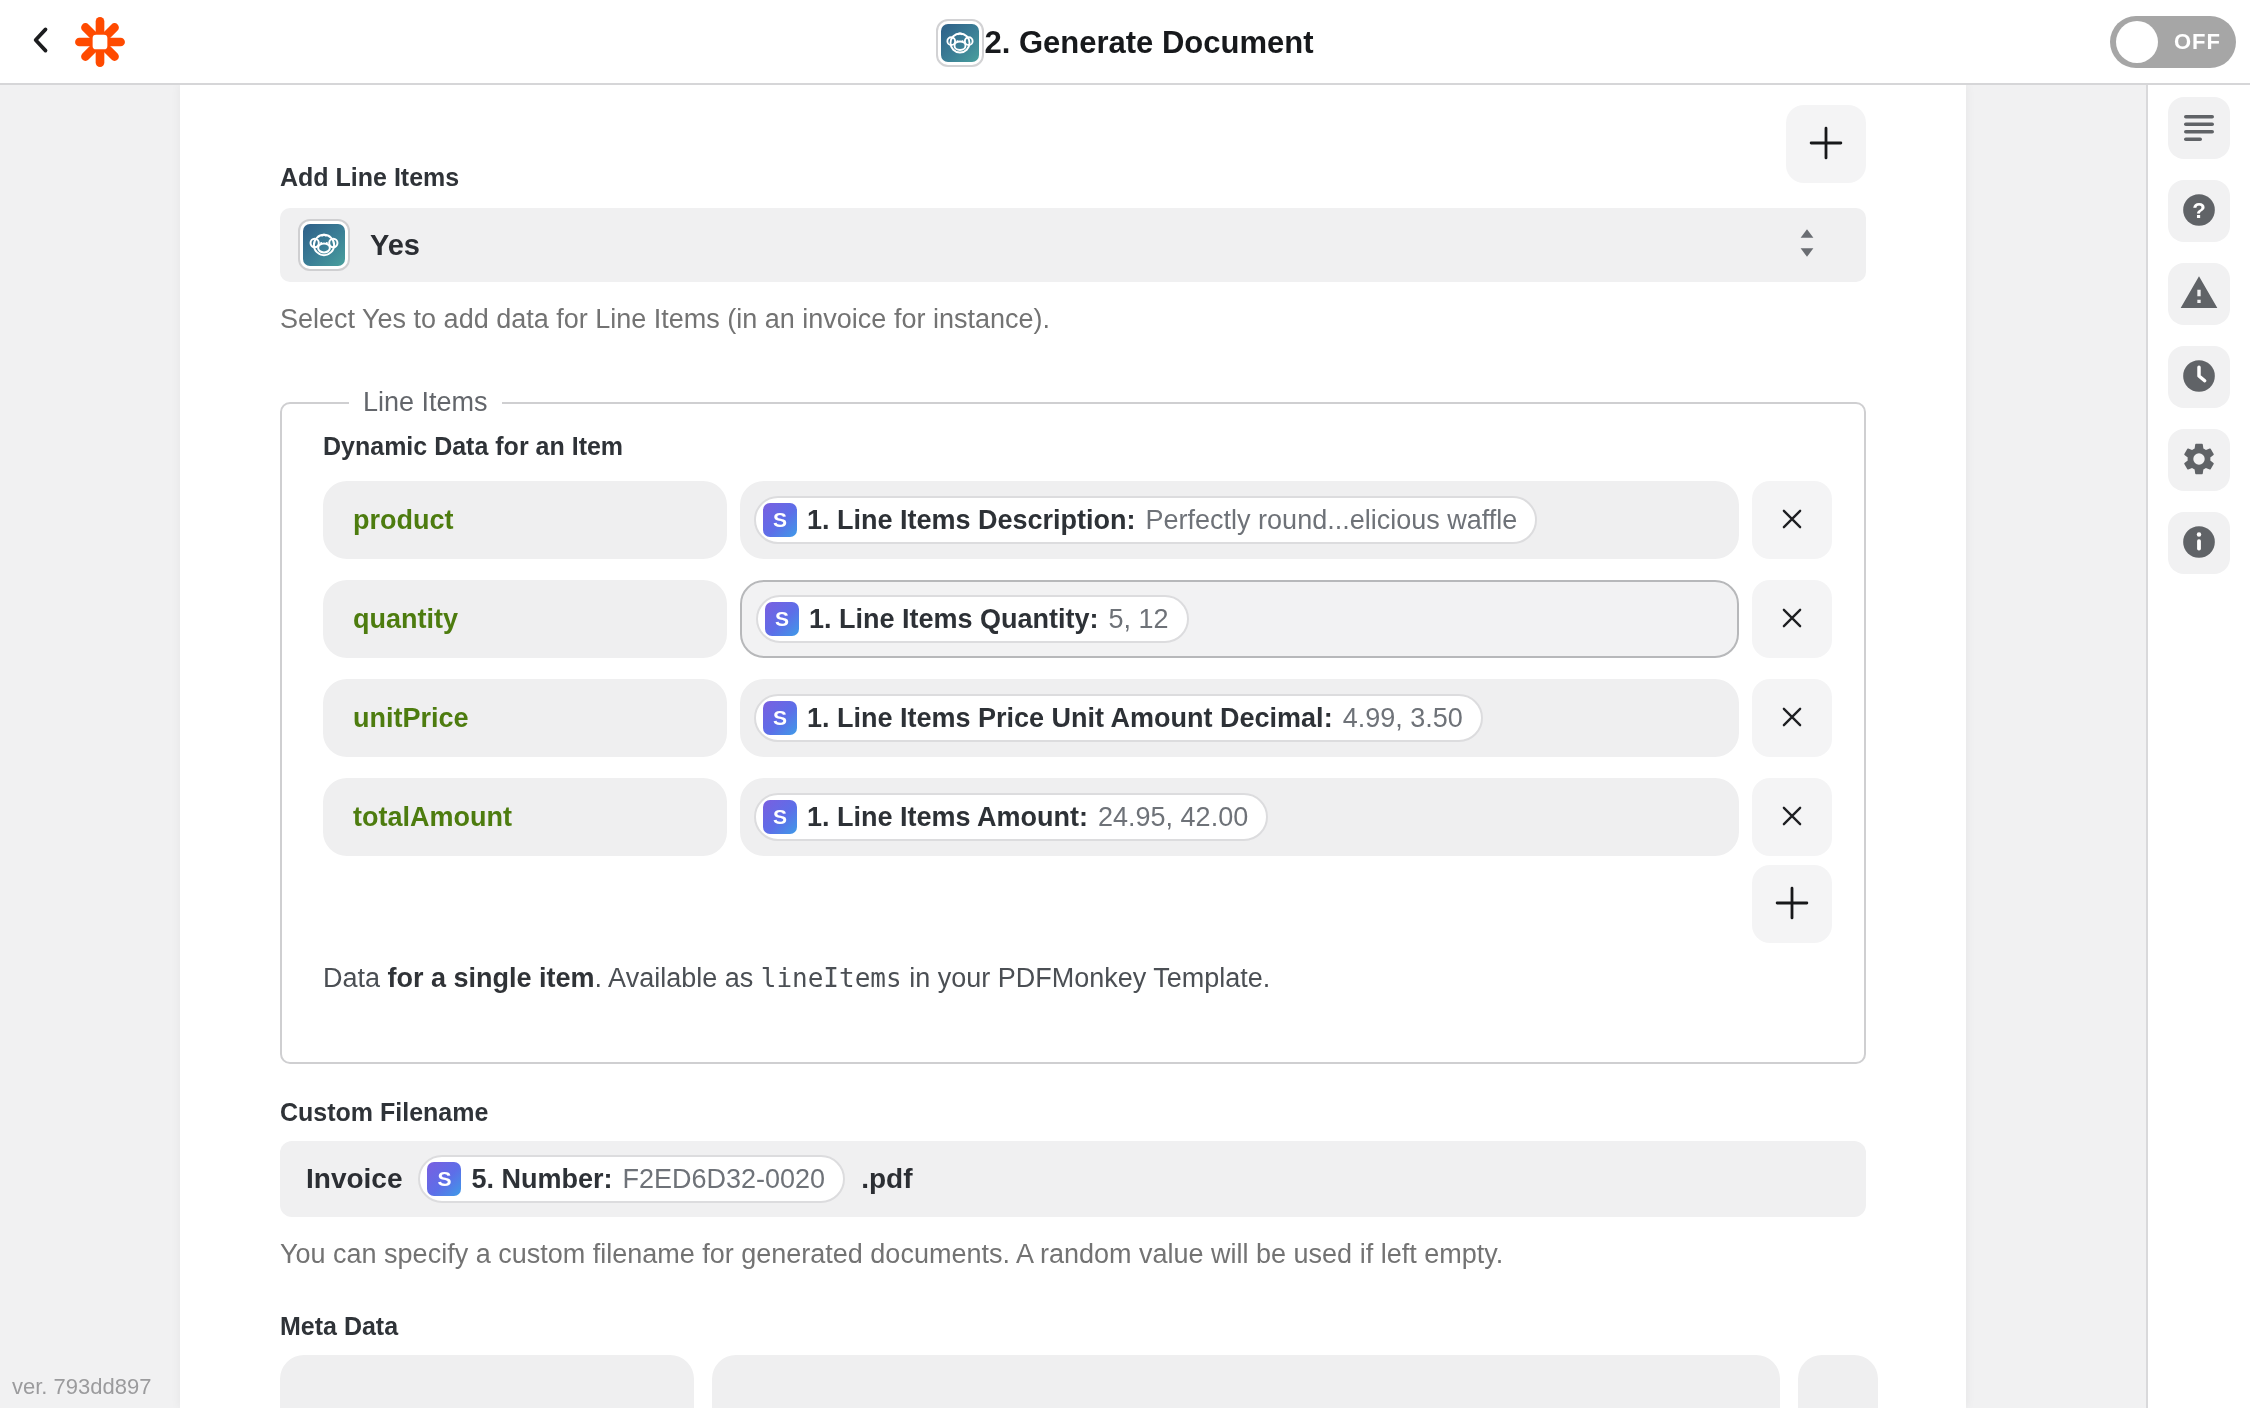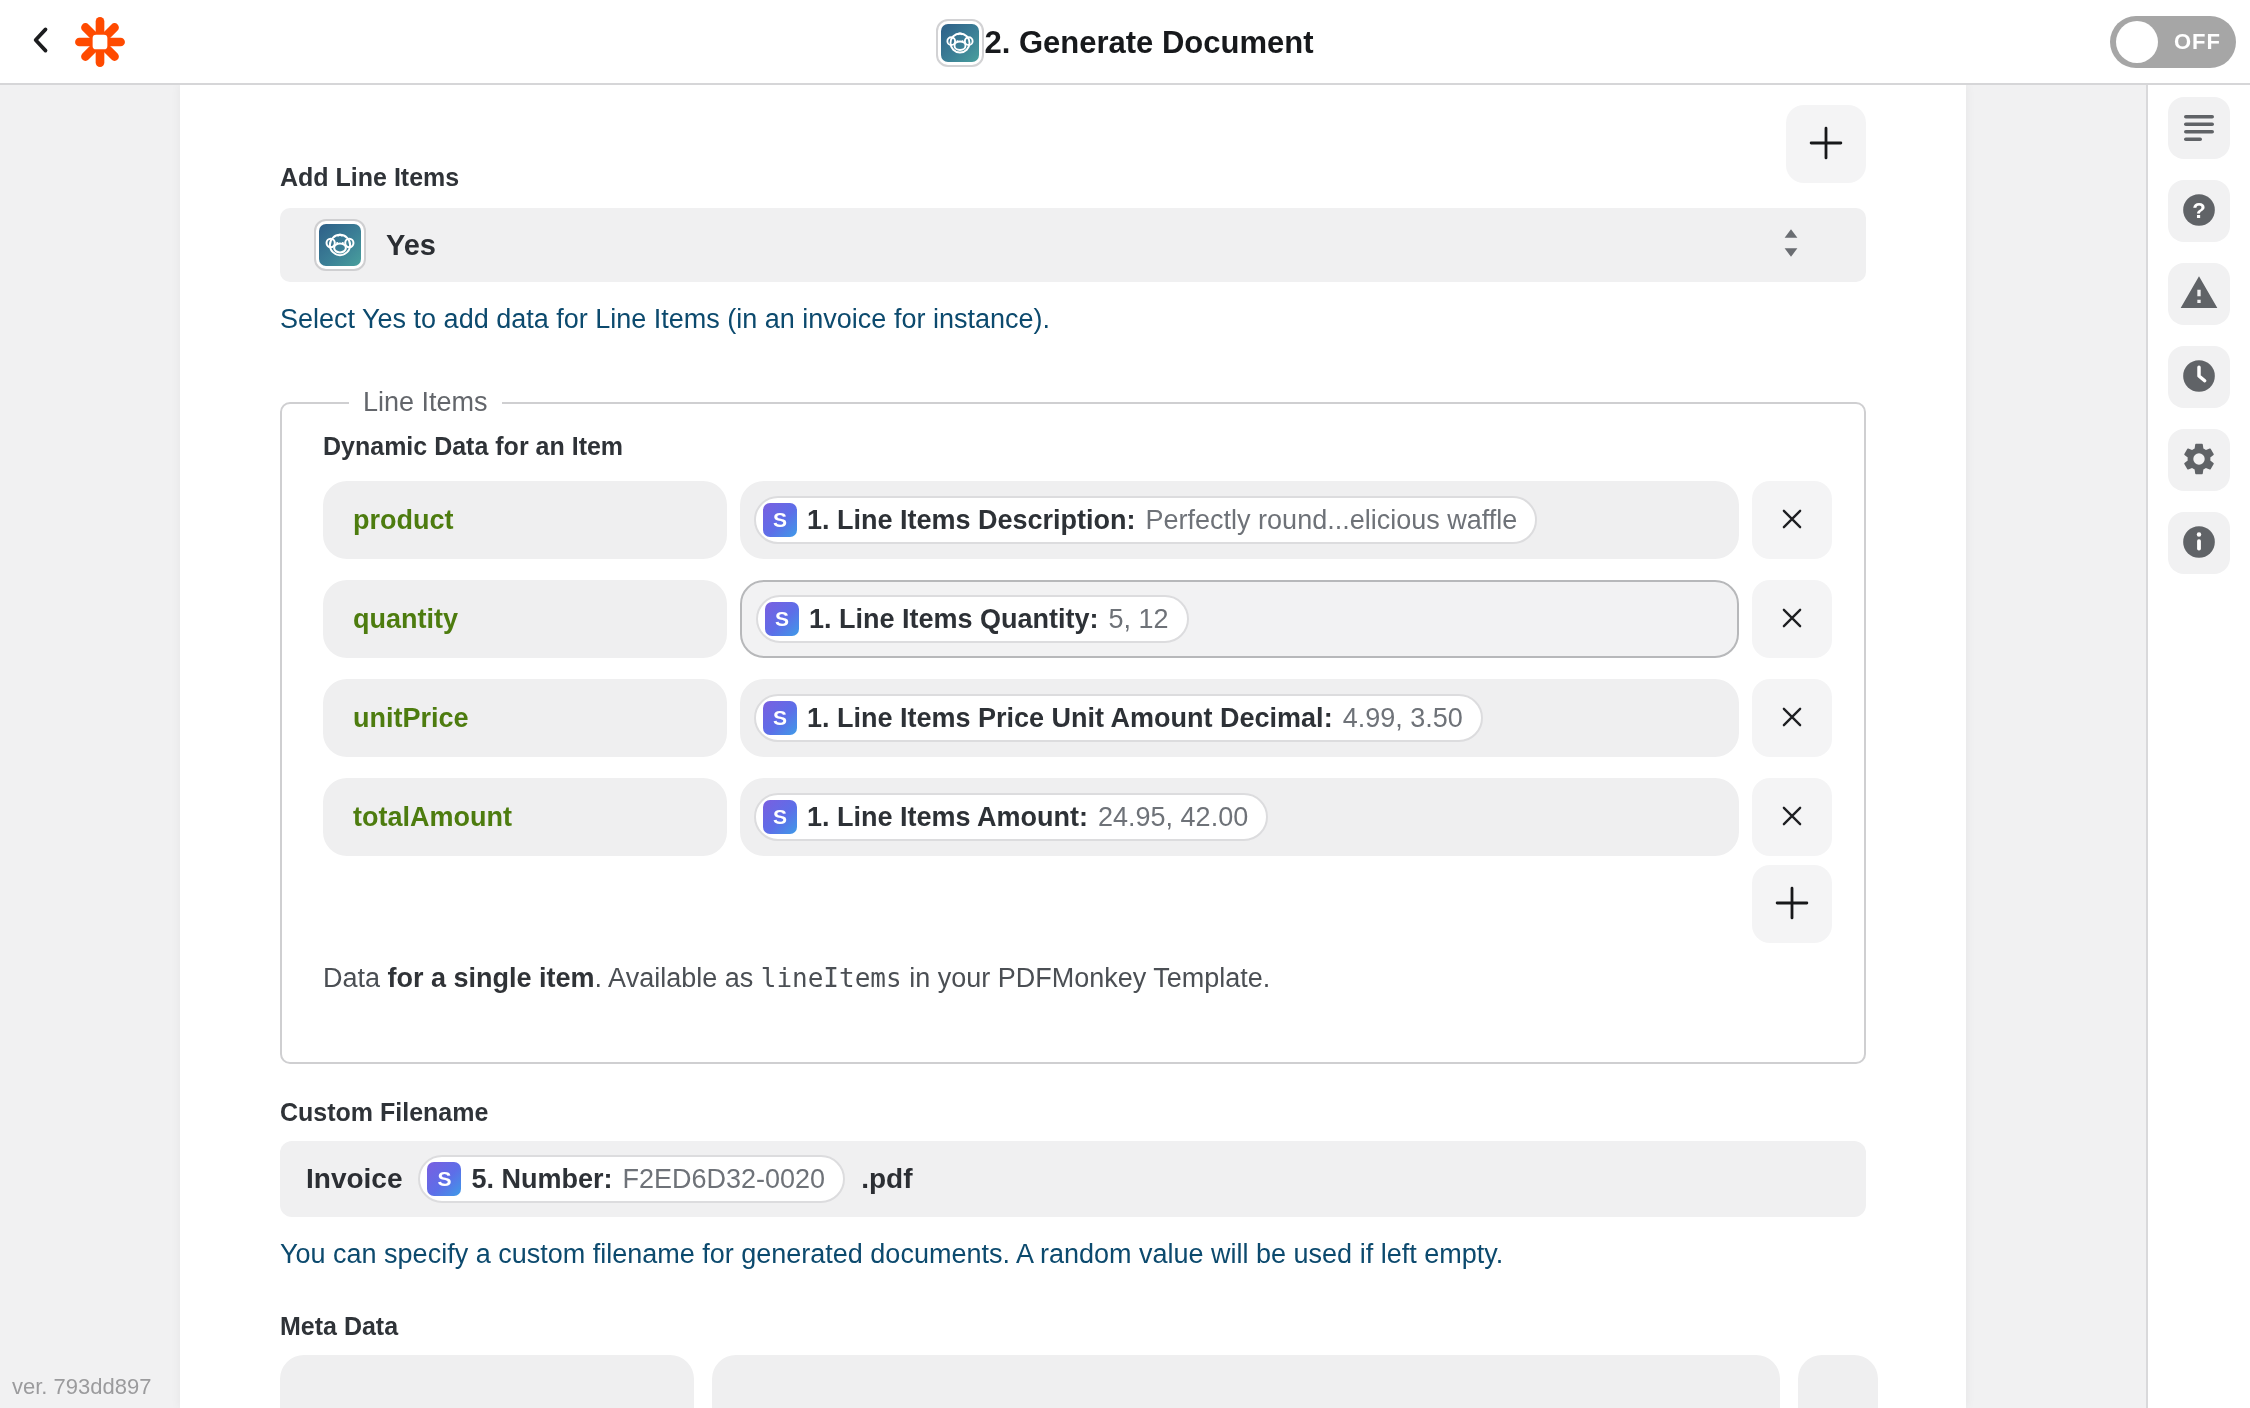--- a/index.html
+++ b/index.html
@@ -51,32 +51,32 @@
   
   .sq-btn { width:80px; height:78px; border-radius:18px; background:#f4f4f5;
     border:none; display:flex; align-items:center; justify-content:center;
     cursor:pointer; }
   .top-add { position:absolute; top:20px; right:100px; }
 
   
   .field-label { font-size:25px; font-weight:700; color:#2f3338; }
   .lbl-add-line-items { margin-top:78px; }
   .select { margin-top:16px; height:74px; width:100%; background:#f0f0f1;
-    border-radius:10px; display:flex; align-items:center; padding:0 34px;
+    border-radius:10px; display:flex; align-items:center; padding:0 18px;
     cursor:pointer; }
   .select-app-chip { width:52px; height:52px; border-radius:12px; background:#fff;
     border:2px solid #cfcfd1; display:flex; align-items:center;
     justify-content:center; }
   .select-app-inner { width:42px; height:42px; border-radius:7px;
     background:linear-gradient(135deg,#2e5f88 0%,#3b7f96 55%,#49a09d 100%);
     display:flex; align-items:center; justify-content:center; }
   .select-value { font-size:29px; font-weight:700; color:#2b2e33;
     margin-left:20px; }
   .select-arrows { margin-left:auto; margin-right:28px; }
-  .help-text { margin-top:22px; font-size:27px; color:#0c4a6e; }
+  .help-text { margin-top:22px; font-size:27px; color:#737373; }
 
   fieldset.line-items { margin-top:52px; border:2px solid #cfcfd1;
     border-radius:10px; padding:6px 32px 68px 41px; }
   fieldset.line-items legend { font-size:27px; color:#63666b; padding:0 14px;
     margin-left:26px; font-weight:400; }
   .subtitle { margin-top:8px; font-size:25px; font-weight:700; color:#2f3338; }
   .rows { margin-top:20px; display:flex; flex-direction:column; gap:24px; }
   .map-row { display:grid; grid-template-columns:404px 1fr 80px;
     column-gap:13px; height:75px; }
   .key-pill { background:#efeff0; border-radius:24px; display:flex;

